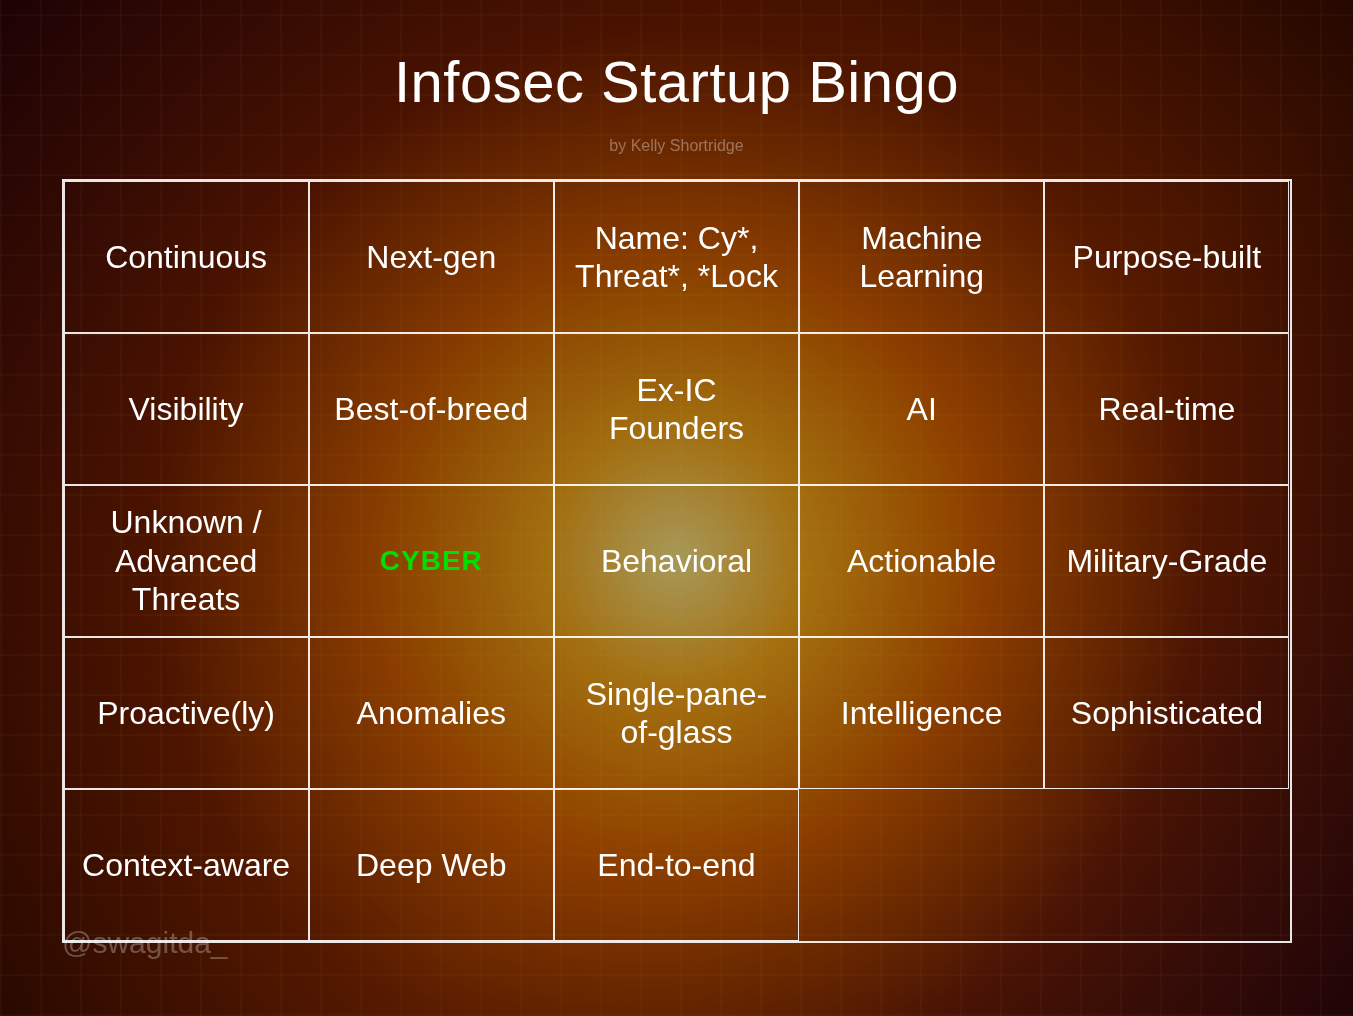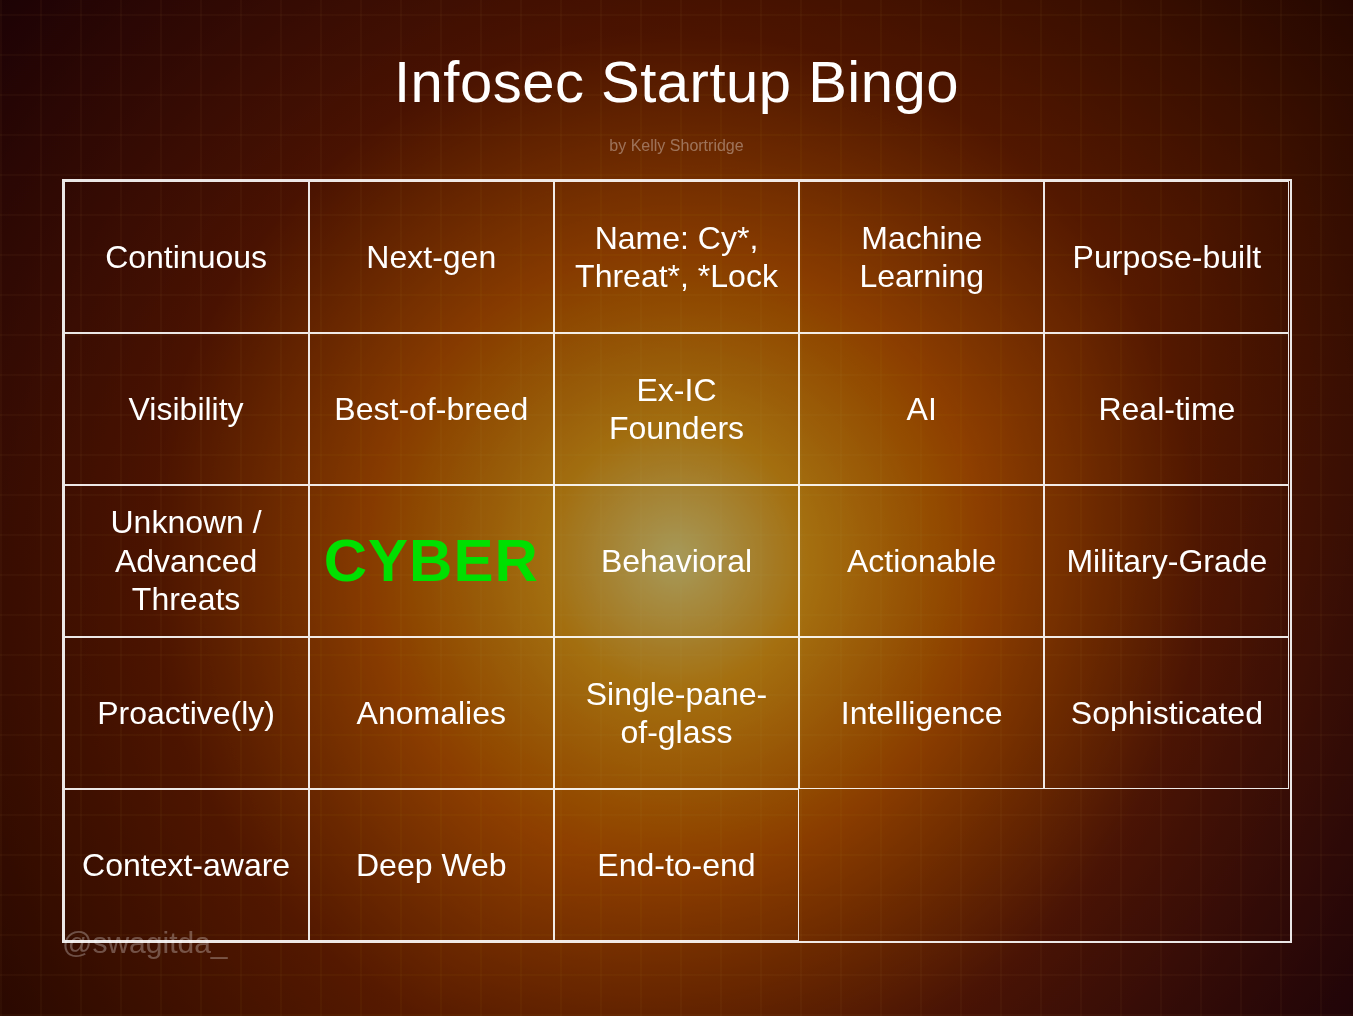--- a/index.html
+++ b/index.html
@@ -59,21 +59,21 @@
     font-size:32px;
     line-height:1.2;
     padding:8px 14px;
     box-sizing:border-box;
     color:#fff;
     font-weight:400;
   }
   .cell.free{
     color:#00e000;
     font-weight:800;
-    font-size:60px;
+    font-size:28px;
     letter-spacing:1px;
   }
   .handle{
     position:absolute;
     left:62px;
     bottom:56px;
     font-size:30px;
     color:rgba(255,255,255,0.28);
     font-weight:400;
   }

